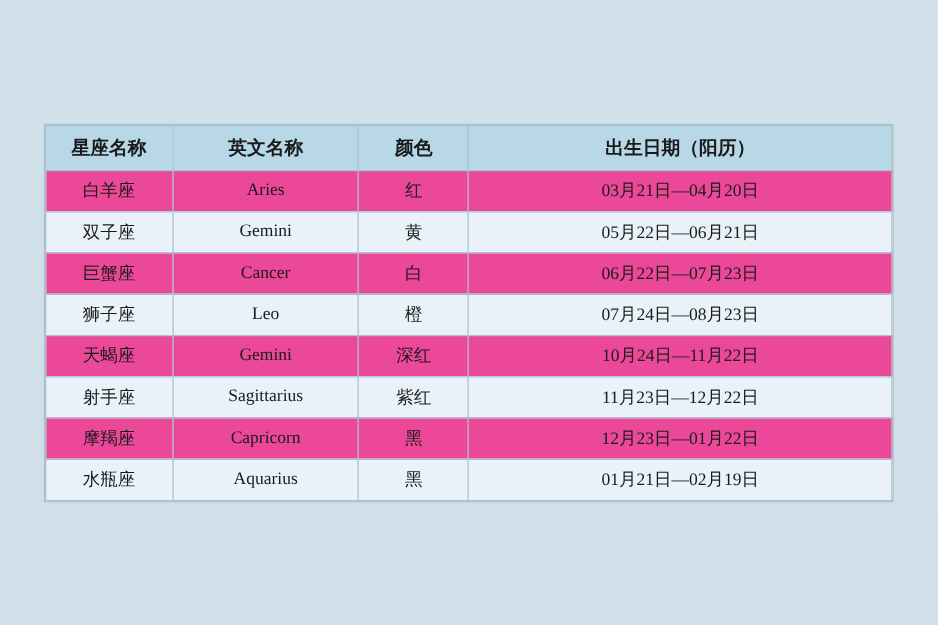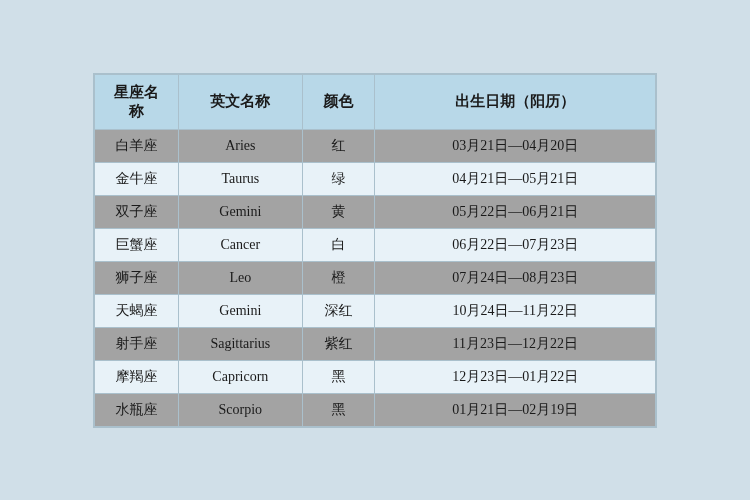--- a/index.html
+++ b/index.html
@@ -12,39 +12,39 @@
       height: 500px;
       background-color: #d0dfe8;
       display: flex;
       align-items: center;
       justify-content: center;
       font-family: "SimSun", "宋体", serif;
     }
     .table-container {
       background-color: #e8f0f5;
       border: 1px solid #aac0cc;
-      width: 564px;
+      width: 680px;
     }
     table {
       width: 100%;
       border-collapse: collapse;
     }
     thead tr {
       background-color: #b8d8e8;
     }
     thead th {
       border: 1px solid #aac0cc;
       padding: 8px 12px;
       text-align: center;
       font-size: 15px;
       font-weight: bold;
       color: #1a1a1a;
     }
     tbody tr {
-      background-color: #a3a3a3;
+      background-color: #ec4899;
     }
     tbody tr:nth-child(even) {
       background-color: #e8f2f8;
     }
     tbody td {
       border: 1px solid #aac0cc;
       padding: 7px 12px;
       text-align: center;
       font-size: 14px;
       color: #1a1a1a;
@@ -66,26 +66,20 @@
         <th class="col-color">颜色</th>
         <th class="col-date">出生日期（阳历）</th>
       </tr>
     </thead>
     <tbody id="table-body">
     <tr>
           <td>白羊座</td>
           <td>Aries</td>
           <td>红</td>
           <td>03月21日—04月20日</td>
-        </tr>
-        <tr>
-          <td>金牛座</td>
-          <td>Taurus</td>
-          <td>绿</td>
-          <td>04月21日—05月21日</td>
         </tr>
         <tr>
           <td>双子座</td>
           <td>Gemini</td>
           <td>黄</td>
           <td>05月22日—06月21日</td>
         </tr>
         <tr>
           <td>巨蟹座</td>
           <td>Cancer</td>
@@ -111,19 +105,19 @@
           <td>11月23日—12月22日</td>
         </tr>
         <tr>
           <td>摩羯座</td>
           <td>Capricorn</td>
           <td>黑</td>
           <td>12月23日—01月22日</td>
         </tr>
         <tr>
           <td>水瓶座</td>
-          <td>Scorpio</td>
+          <td>Aquarius</td>
           <td>黑</td>
           <td>01月21日—02月19日</td>
         </tr>
       </tbody>
   </table>
 </div>
 
 </body></html>

